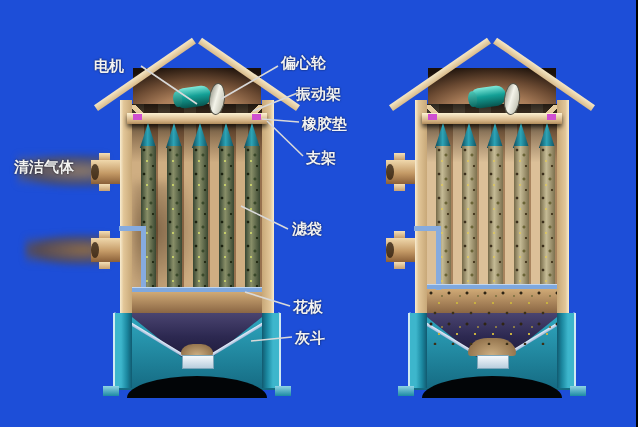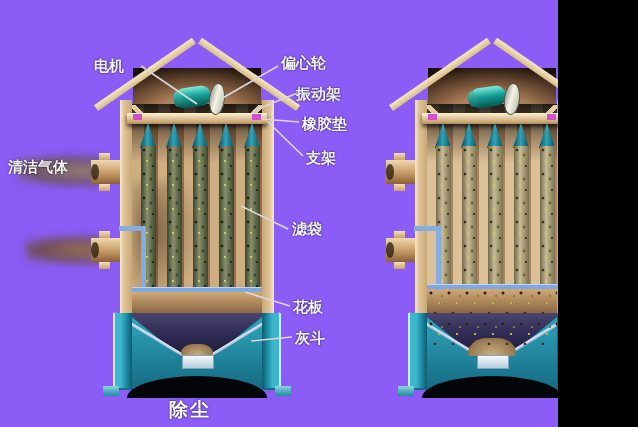--- a/index.html
+++ b/index.html
@@ -1,16 +1,16 @@
 <!DOCTYPE html>
 <html><head>
 <meta charset="utf-8">
 <style>
   html,body{margin:0;padding:0;background:#000;}
-  #canvas{position:relative;width:558px;height:427px;background:#8b5cf6;overflow:hidden;
+  #canvas{position:relative;width:636px;height:427px;background:#1d4ed8;overflow:hidden;
           font-family:"DejaVu Sans",sans-serif;}
   
   .unit{position:absolute;top:42px;width:200px;height:360px;}
   #unit-left{left:97px;}
   #unit-right{left:392px;}
   .unit *{position:absolute;}
   
   .vault{left:36px;top:26px;width:128px;height:46px;border-radius:0 0 10px 10px;
     background:radial-gradient(ellipse 95% 130% at 50% 108%, #cfa87c 0%, #a87c58 38%, #6b4a32 62%, #1a100a 90%);}
   .rake{height:7px;background:linear-gradient(#f6e8c6,#d8ba8a);}
@@ -103,21 +103,21 @@
       radial-gradient(circle at 12px 16px,#c8b040 1px,rgba(0,0,0,0) 1.5px),
       radial-gradient(circle at 8px 26px,#3c3018 1.1px,rgba(0,0,0,0) 1.7px),
       radial-gradient(circle at 15px 9px,#887848 1px,rgba(0,0,0,0) 1.5px);
     background-size:18px 31px;}
   .arch{left:30px;top:334px;width:140px;height:22px;background:#020507;border-radius:50% 50% 0 0/100% 100% 0 0;}
   .foot-base{top:344px;width:16px;height:10px;background:linear-gradient(#8fd4e4,#1c8aa4);}
   .foot-base.l{left:6px;} .foot-base.r{left:178px;}
   
   .lbl{position:absolute;color:#f2f2f2;font-size:15px;font-weight:bold;white-space:nowrap;
        text-shadow:0 0 2px rgba(0,0,0,.8);}
-  .lbl2{text-align:left;line-height:1.45;}
+  .lbl2{text-align:center;line-height:1.45;}
   .caption{position:absolute;color:#fff;font-size:19px;font-weight:bold;letter-spacing:2px;
        width:100px;text-align:center;text-shadow:0 0 2px rgba(0,0,0,.8);}
   #leaders{position:absolute;left:0;top:0;pointer-events:none;}
 </style>
 </head>
 <body>
 
 <div id="canvas">
 
   <div class="unit dusty" id="unit-left">
@@ -246,15 +246,14 @@
   <div class="lbl" style="left:302px;top:115px">橡胶垫</div>
   <div class="lbl" style="left:306px;top:149px">支架</div>
   <div class="lbl" style="left:292px;top:220px">滤袋</div>
   <div class="lbl" style="left:293px;top:298px">花板</div>
   <div class="lbl" style="left:295px;top:329px">灰斗</div>
 
   <div class="lbl lbl2" style="left:8px;top:157px;width:72px">
     <span style="position:static;display:block">清洁气体</span>
   </div>
 
-  <div class="caption" style="left:140px;top:397px">除尘</div>
 
 </div>
 
 </body></html>

